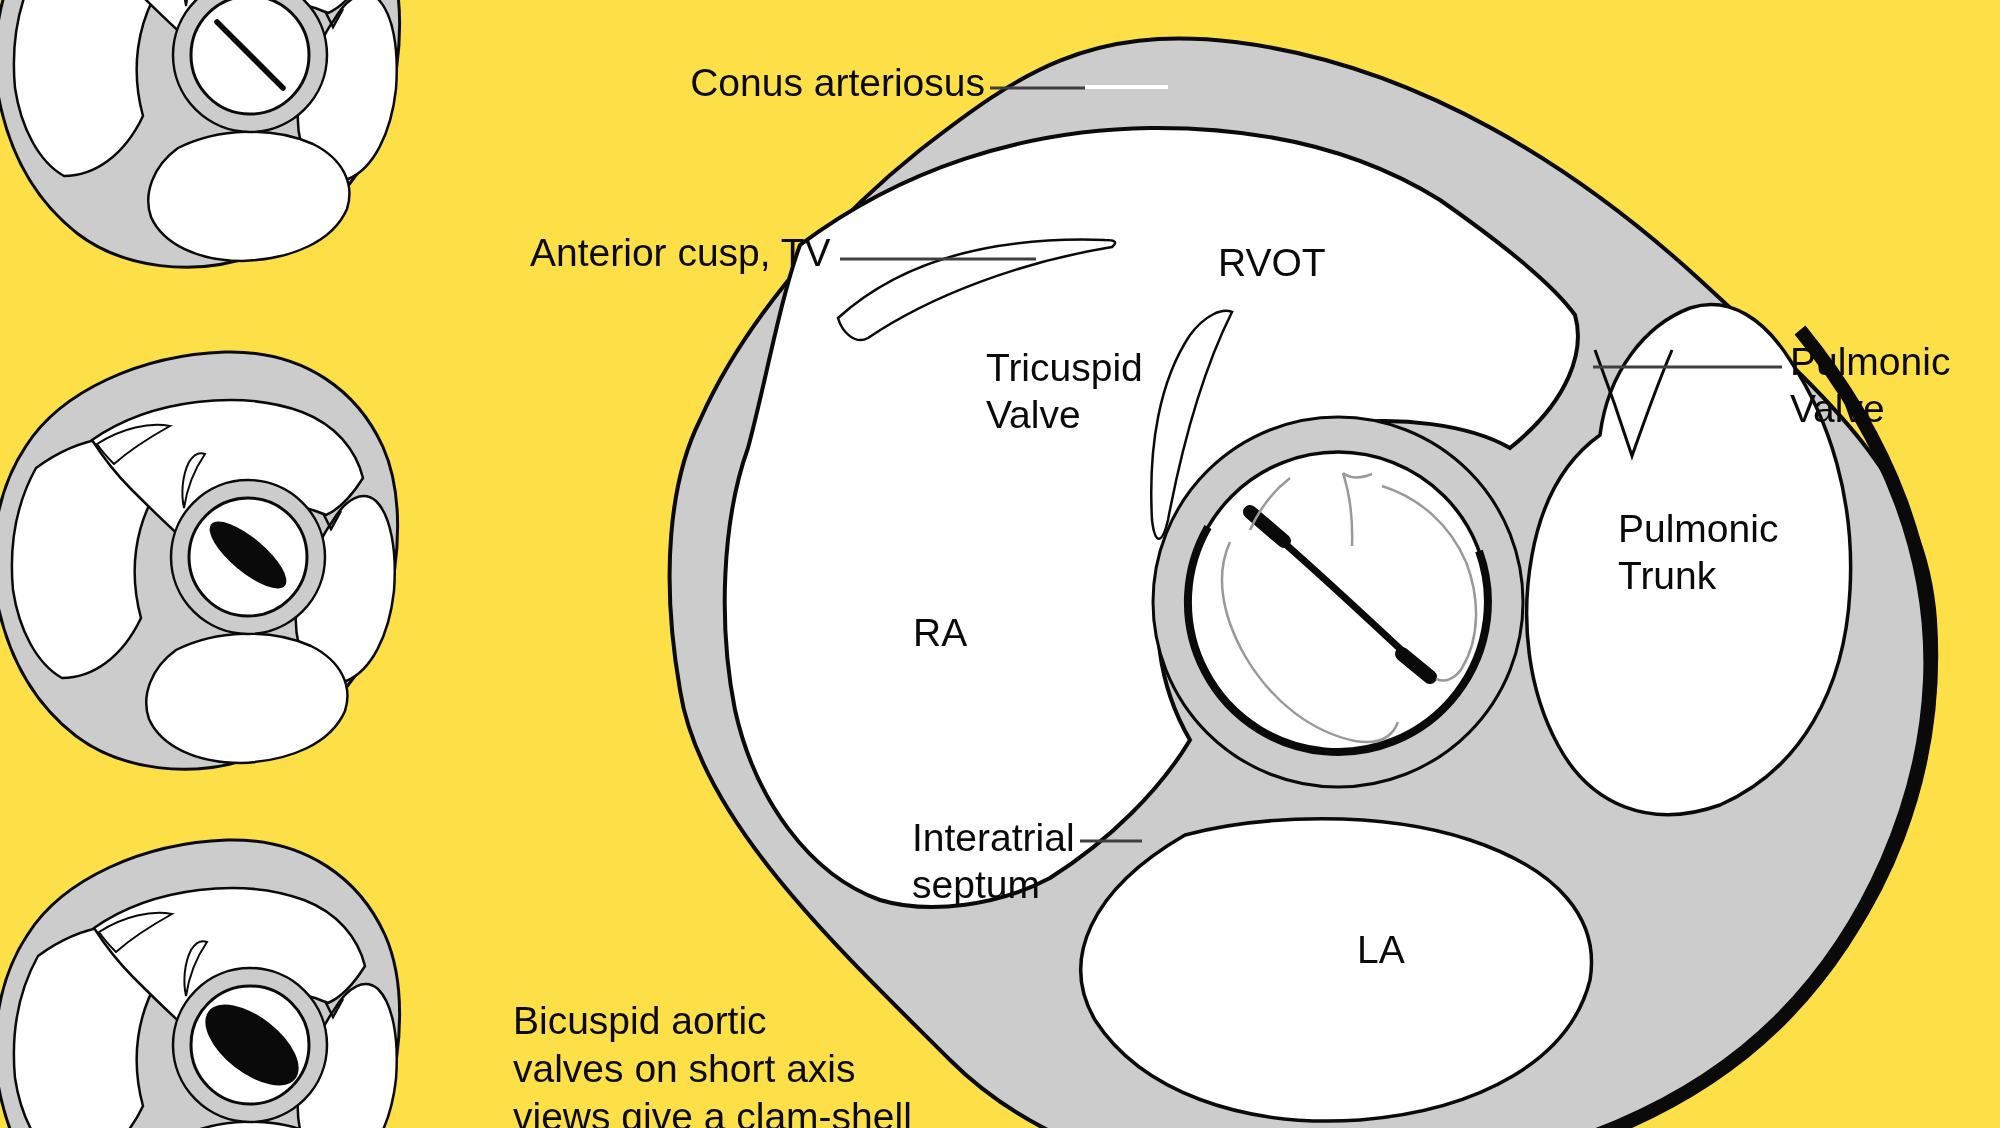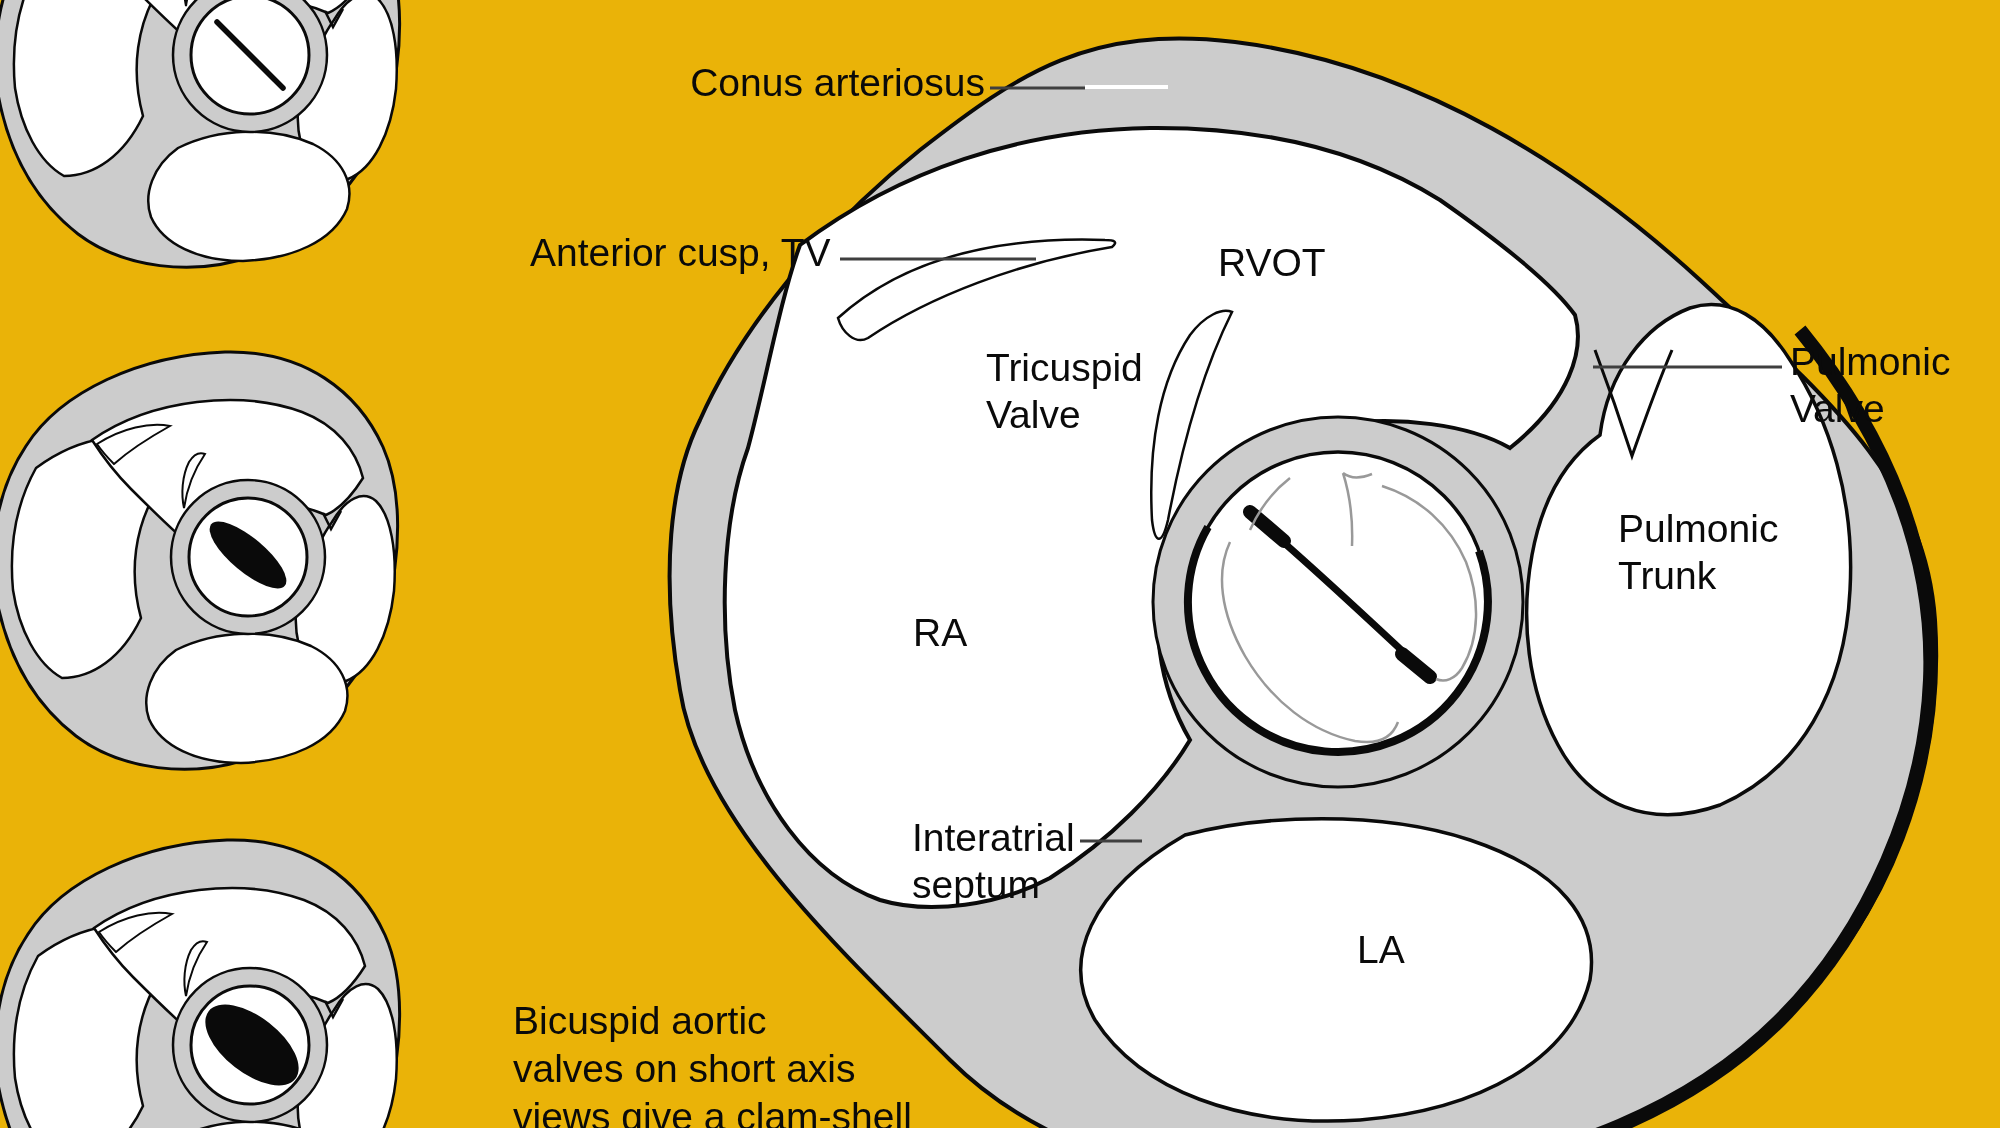--- a/index.html
+++ b/index.html
@@ -1,16 +1,16 @@
 <!DOCTYPE html>
 <html><head>
 <meta charset="utf-8">
 <style>
   html,body{margin:0;padding:0;background:#ffffff;}
-  .stage{position:relative;width:2000px;height:1128px;overflow:hidden;background:#eab308;
+  .stage{position:relative;width:2000px;height:1128px;overflow:hidden;background:#fde047;
          font-family:"Liberation Sans", sans-serif;}
   svg{display:block;}
   text{font-family:"Liberation Sans", sans-serif;font-size:39px;fill:#0a0a0a;}
 </style>
 </head>
 <body>
 
 <div class="stage">
 <svg width="2000" height="1128" viewBox="0 0 2000 1128">
 

